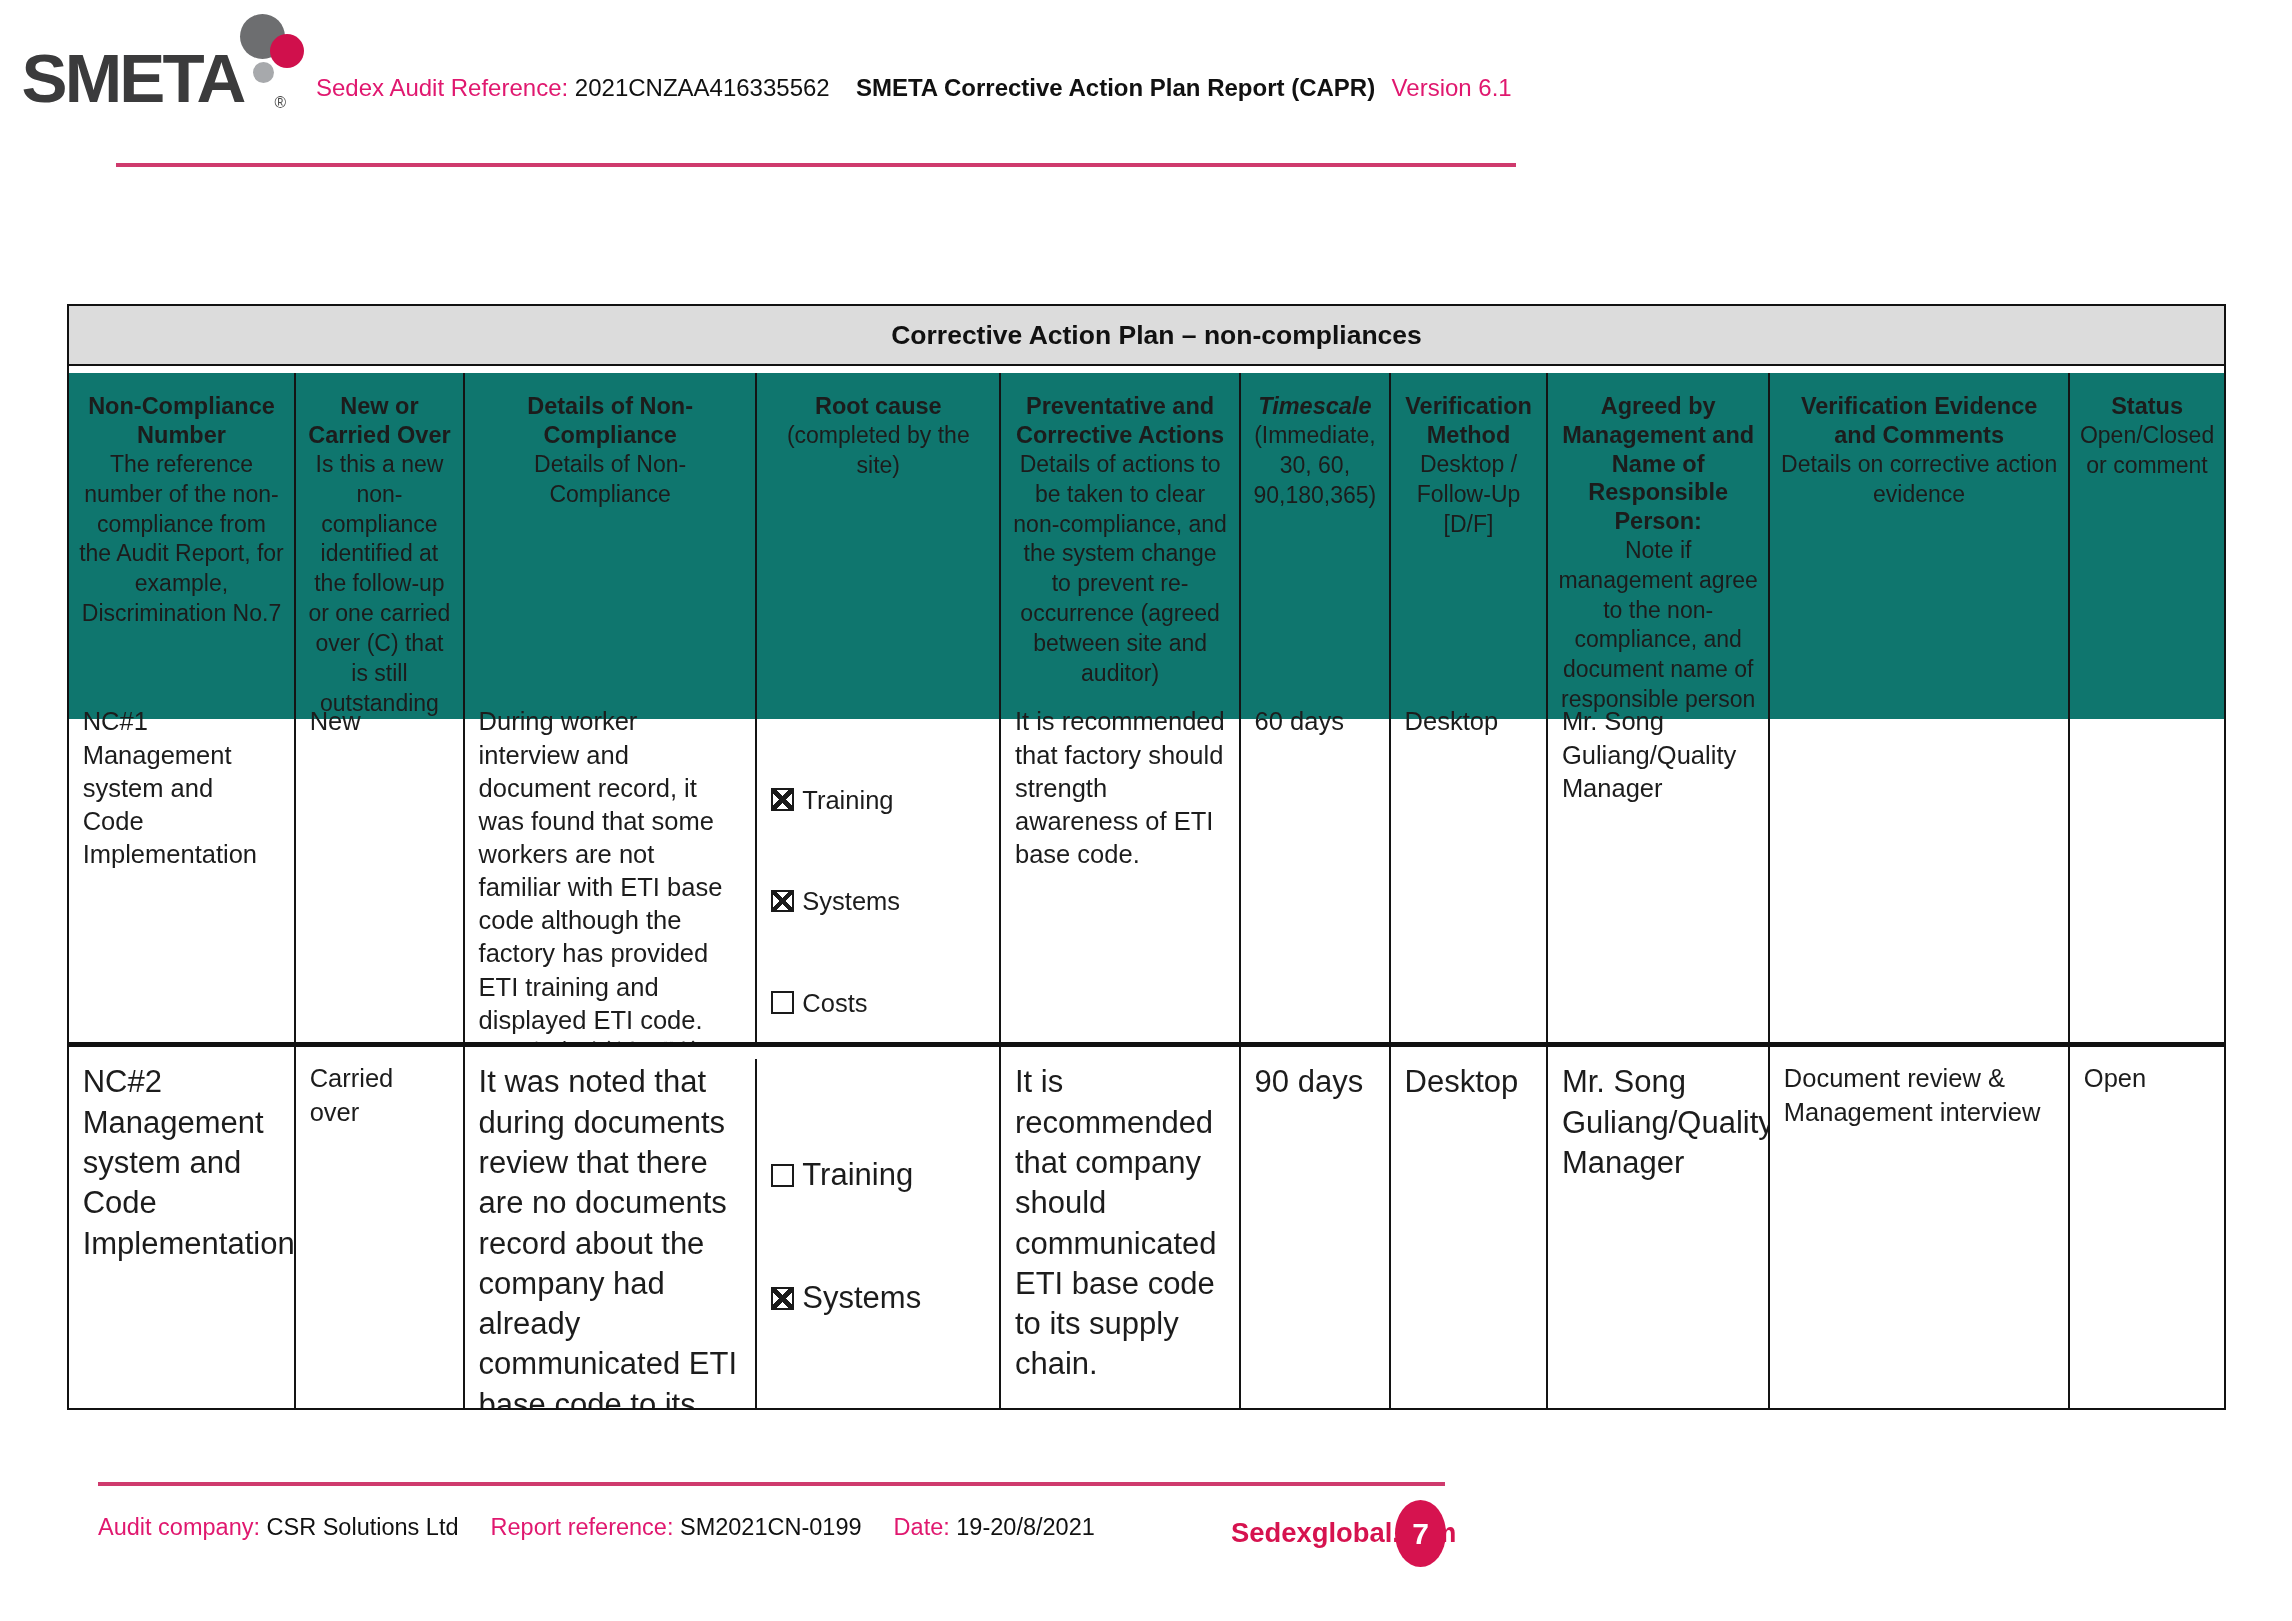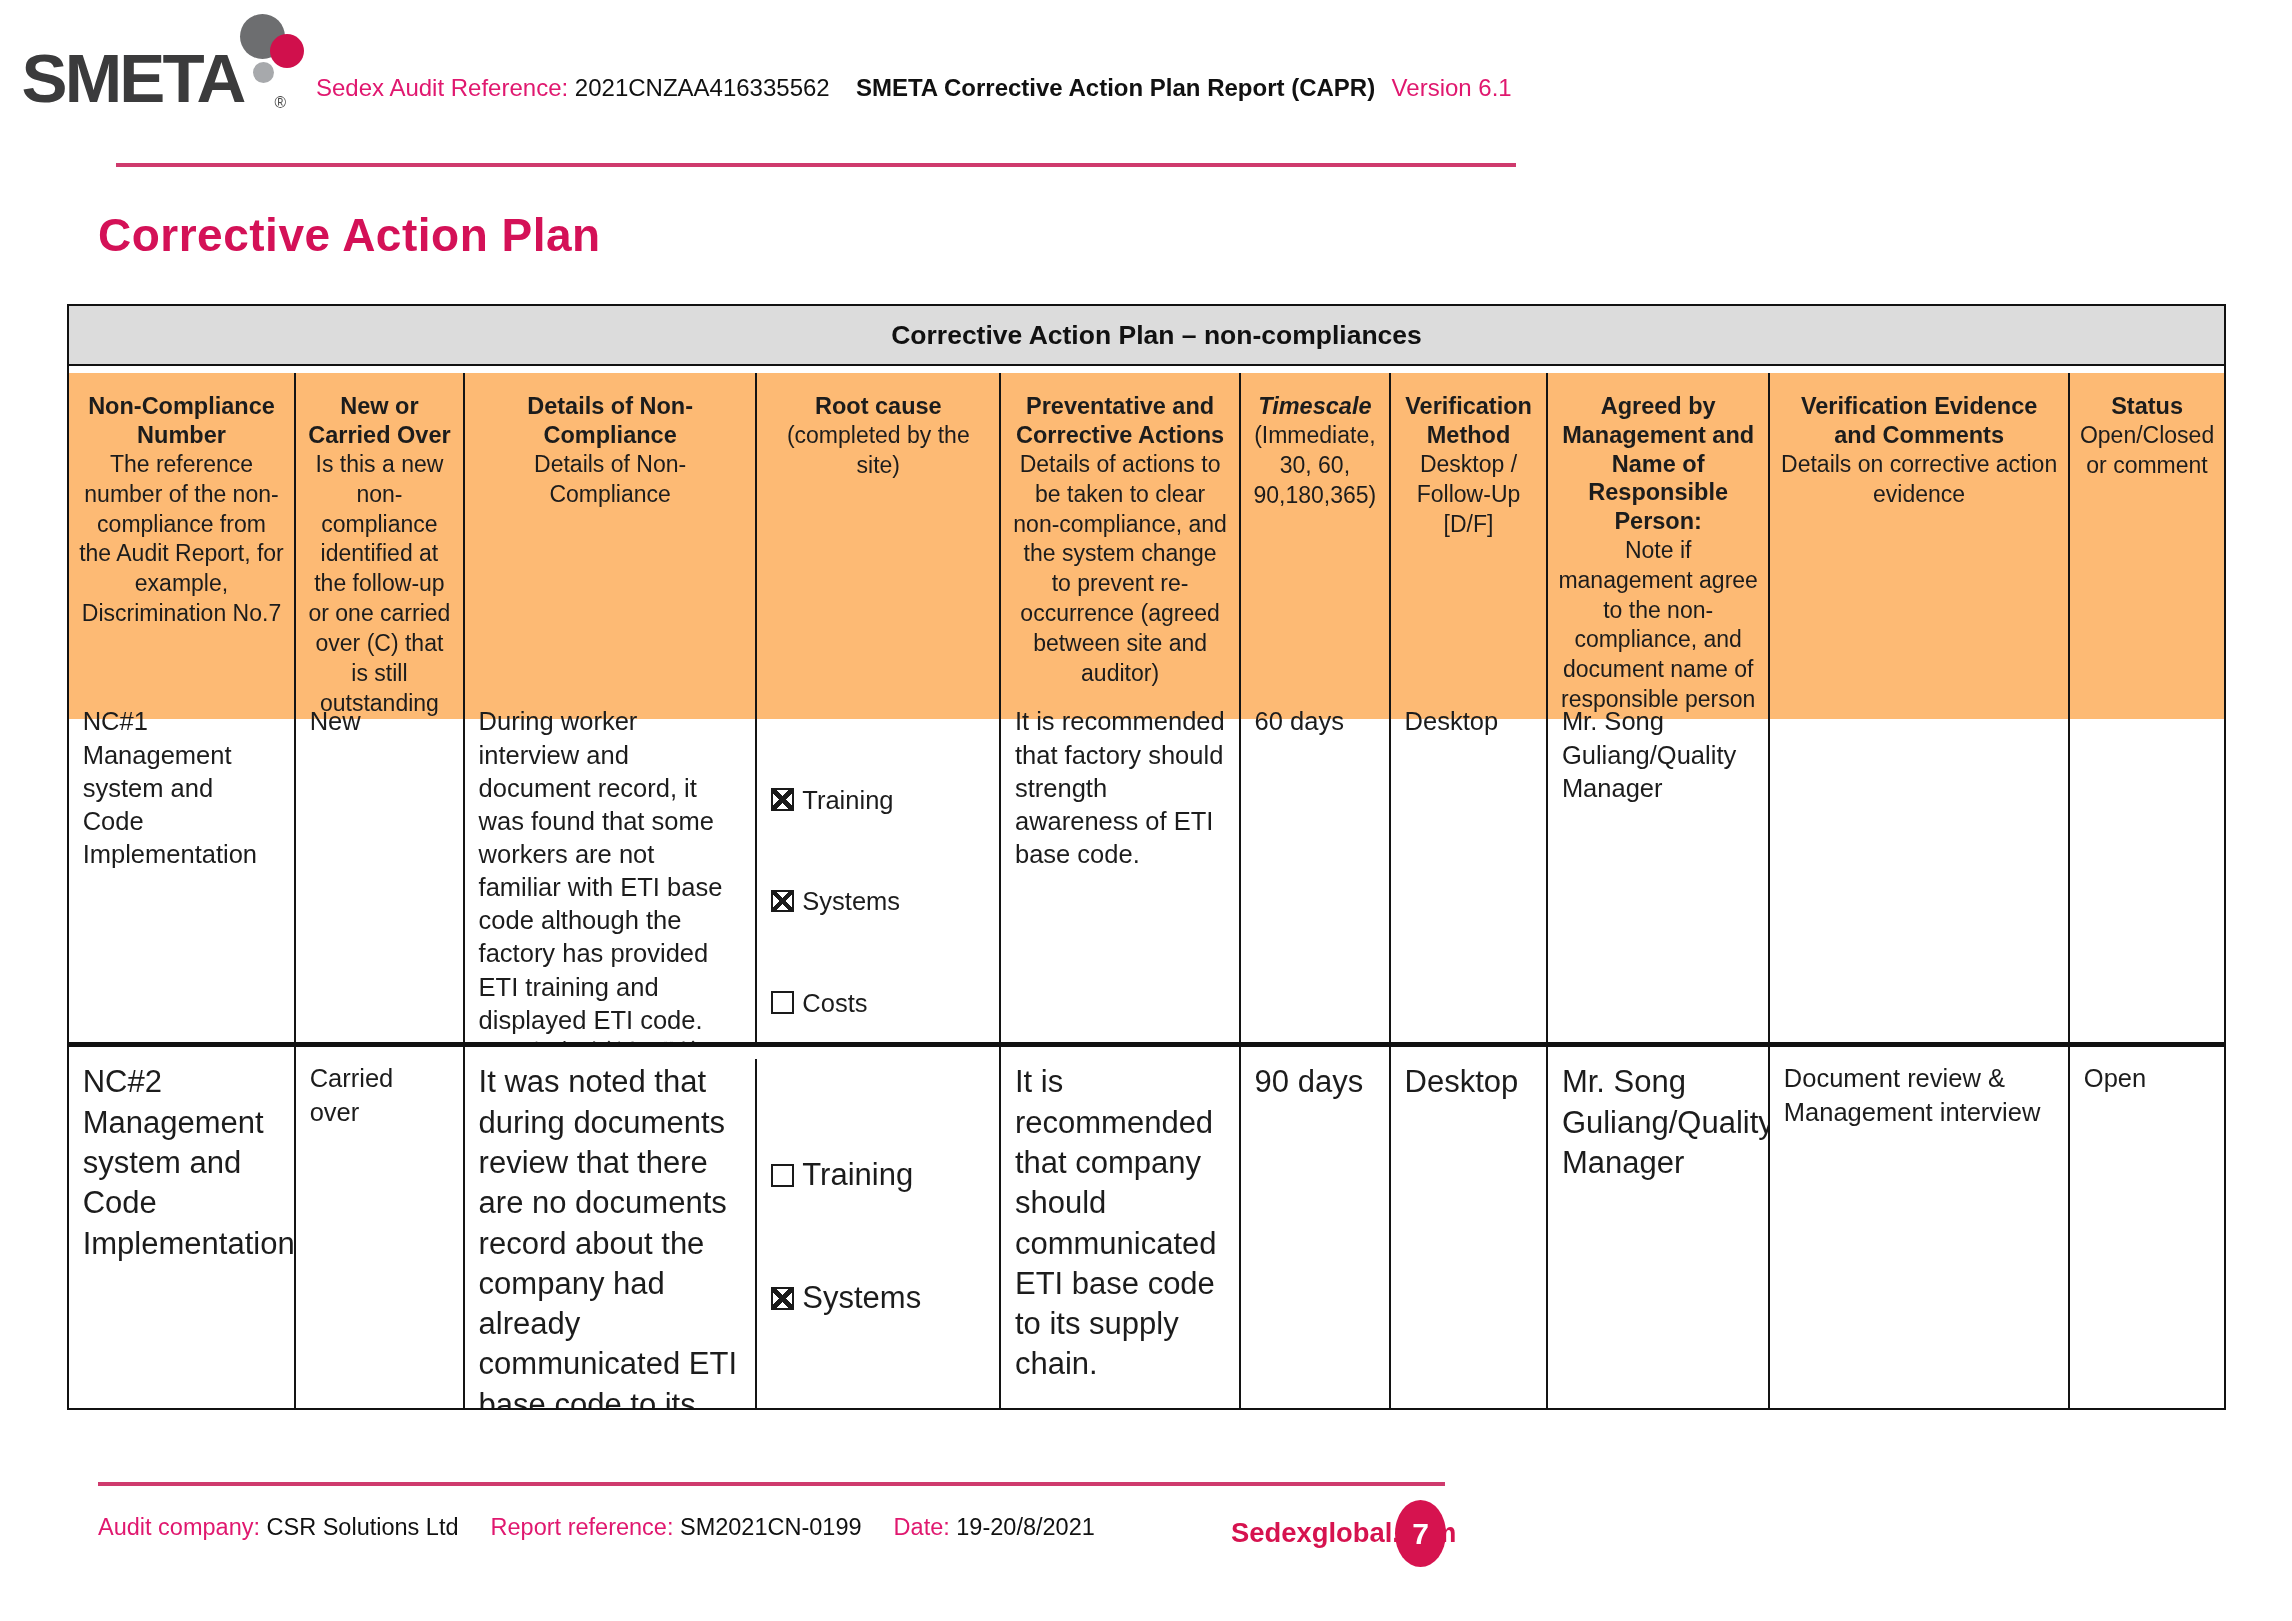--- a/index.html
+++ b/index.html
@@ -36,21 +36,21 @@
                 --cols:10.44% 7.84% 13.57% 11.32% 11.12% 6.96% 7.30% 10.30% 13.92% auto; }
   .band { height:58px; background:#dcdcdc; border-bottom:2.9px solid #111;
           display:flex; align-items:center; justify-content:center;
           font-size:26.5px; font-weight:bold; color:#111;padding-left:20px; }
   .gap { height:6.9px; background:#fff; }
   .hr  { height:4.9px; background:#111; }
   .trow { display:grid; grid-template-columns:var(--cols); }
   .trow > div { box-sizing:border-box; }
   .trow > div + div { border-left:2.9px solid #141414; }
   .trow.head { height:312px; }
-  .trow.head > div { background:#fdba74; text-align:center; padding:19.6px 9.8px 0; }
+  .trow.head > div { background:#0f766e; text-align:center; padding:19.6px 9.8px 0; }
   .ht { font-size:23.5px; font-weight:bold; line-height:1.22; }
   .ht.ital { font-style:italic; }
   .hs { font-size:23px; line-height:1.3; margin-top:0; }
   .trow.r1 { height:352px; }
   .trow.r2 { height:361px; }
   .trow.body > div { padding:15.7px 13.7px; font-size:25.5px; line-height:1.3;
                      white-space:pre-wrap; overflow:hidden; }
   .trow.r2 > .big { font-size:31px; }
 
   
@@ -89,21 +89,20 @@
 
   <div class="refline">
     <span class="pink">Sedex Audit Reference:</span>
     <span class="val">2021CNZAA416335562</span>
     <span class="boldt">SMETA Corrective Action Plan Report (CAPR)</span>
     <span class="pink">Version 6.1</span>
   </div>
 
   <div class="rule-top"></div>
 
-  <h1 class="page-title">Corrective Action Plan</h1>
 
   <div class="capr-table">
     <div class="band">Corrective Action Plan – non-compliances</div>
     <div class="gap"></div>
 
     <div class="trow head">
       <div>
         <div class="ht">Non-Compliance Number</div>
         <div class="hs">The reference number of the non-compliance from the Audit Report, for example, Discrimination No.7</div>
       </div>

